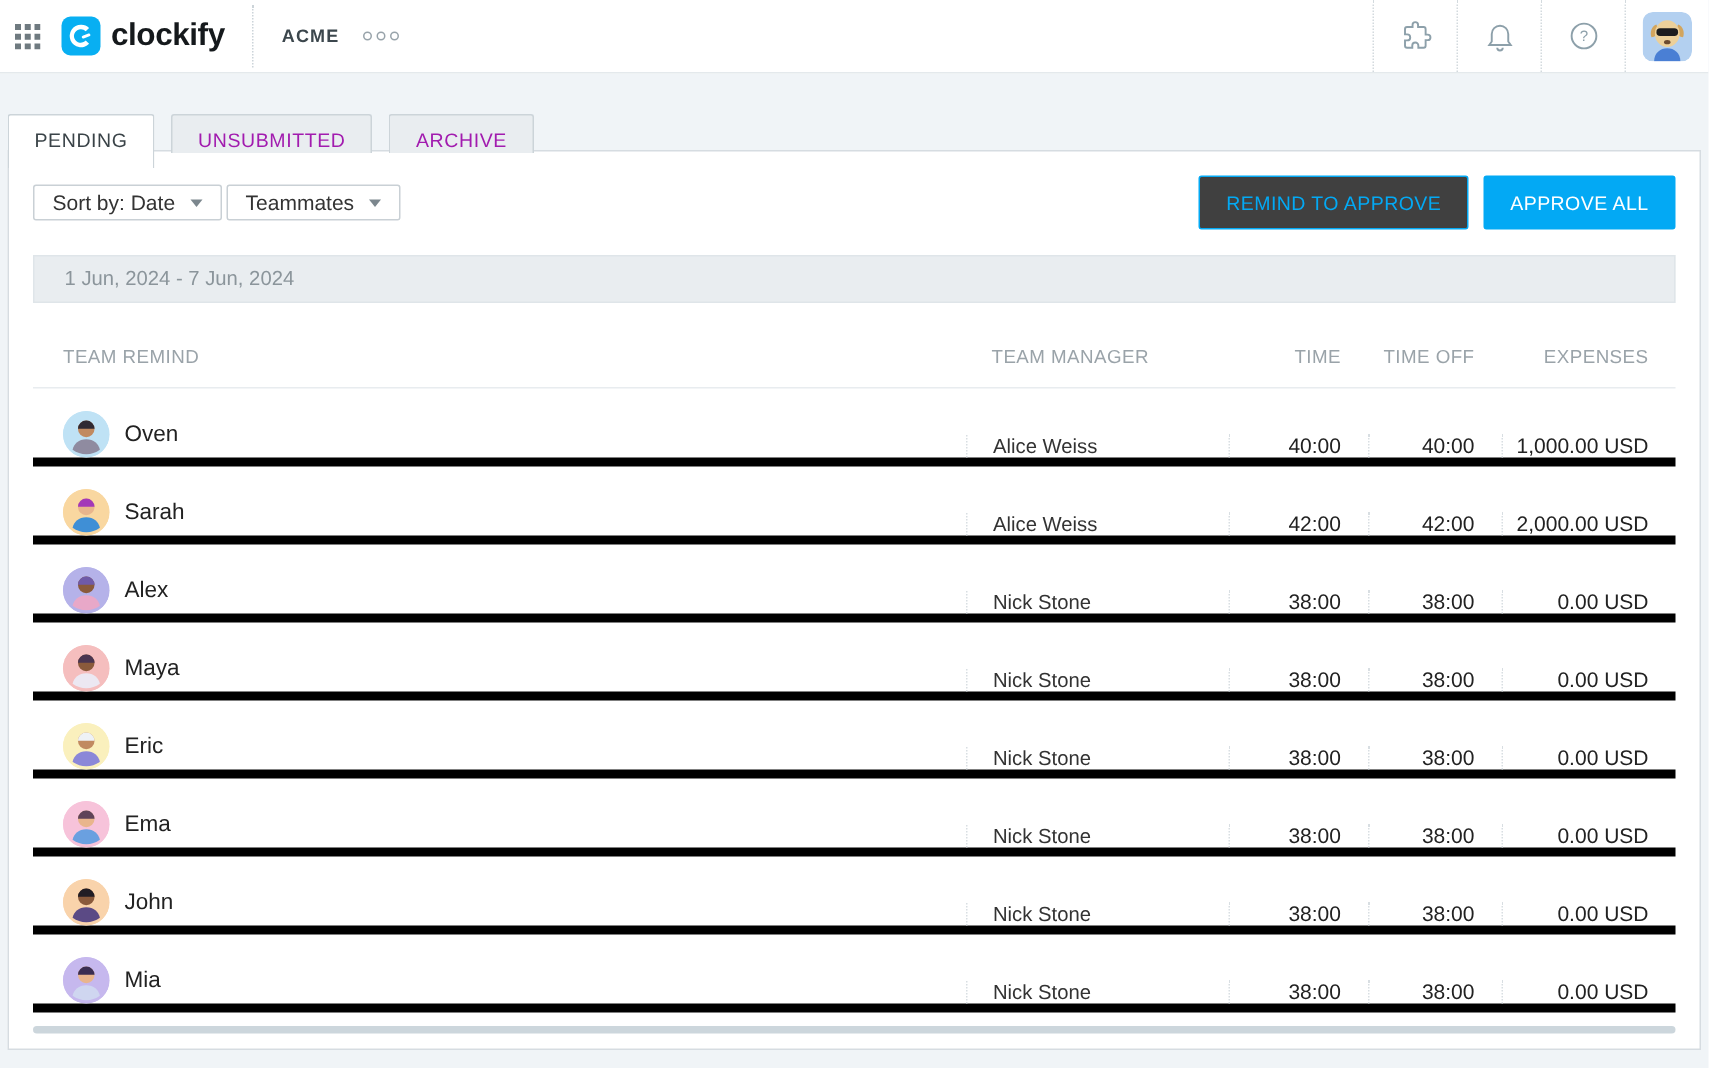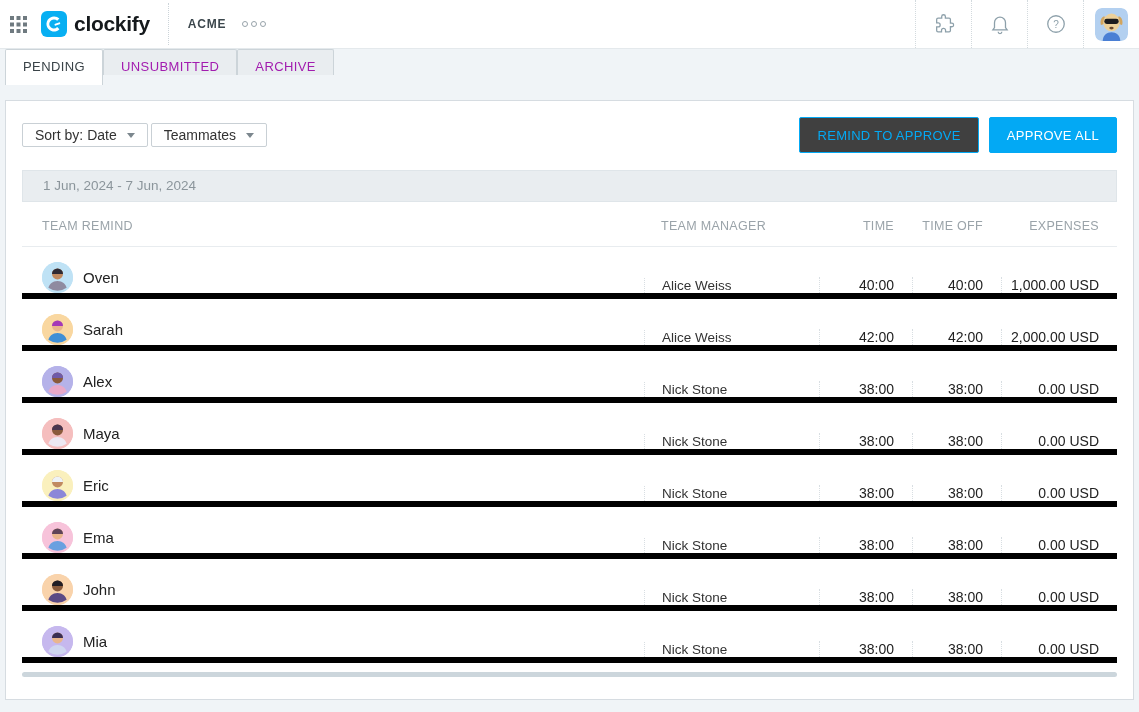--- a/index.html
+++ b/index.html
@@ -32,21 +32,21 @@
   .more-dots { display: flex; gap: 3px; align-items: center; cursor: pointer; margin-right: 10px; }
   .more-dots span { width: 6px; height: 6px; border: 1px solid #98a3aa; border-radius: 50%; display: block; }
   .topbar-right { display: flex; align-items: center; height: 100%; }
   .top-icon-cell {
     width: 56px; height: 100%; display: flex; align-items: center; justify-content: center;
     border-left: 1px dotted #d3dade; cursor: pointer;
   }
   .avatar-cell { width: 56px; }
   .user-avatar { width: 33px; height: 33px; border-radius: 7px; overflow: hidden; display: block; }
   
-  .tabs { position: absolute; left: 5px; top: 49px; display: flex; gap: 0; z-index: 3; border-radius: 13px; }
+  .tabs { position: absolute; left: 5px; top: 76px; display: flex; gap: 11px; z-index: 3; border-radius: 13px; }
   .tab {
     height: 26px; line-height: 33px; padding: 0 17px; background: #e9edf0;
     border: 1px solid #ccd4d9; border-bottom: none; border-radius: 2px 2px 0 0;
     font-size: 13px; color: #a21caf; letter-spacing: 0.4px; cursor: pointer;
   }
   .tab.active { background: #fff; color: #3a4348; height: 36px; margin-bottom: -1px; }
   
   .card {
     position: absolute; left: 5px; top: 100px; width: 1129px; height: 600px;
     background: #fff; border: 1px solid #d6dce1; z-index: 2;
@@ -63,21 +63,21 @@
   }
   .toolbar-spacer { flex: 1; }
   .btn {
     height: 36px; padding: 0 17px; font-size: 13px; letter-spacing: 0.3px;
     border-radius: 2px; cursor: pointer; font-family: inherit;
   }
   .btn-outline { background: #404040; border: 1px solid #03a9f4; color: #03a9f4; margin-right: 10px; }
   .btn-filled { background: #03a9f4; border: 1px solid #03a9f4; color: #fff; }
   
   .period-bar {
-    margin: 17px 16px 4px 16px; height: 32px; line-height: 30px;
+    margin: 17px 16px 16px 16px; height: 32px; line-height: 30px;
     background: #e9edf0; border: 1px solid #dfe5e9; padding-left: 20px;
     font-size: 13.5px; color: #8b959b;
   }
   
   .table { margin: 0 16px; }
   .thead { display: flex; height: 41px; align-items: stretch; border-bottom: 1px solid #e8ecef; }
   .th { display: flex; align-items: center; font-size: 12.5px; color: #9aa3a9; letter-spacing: 0.3px; }
   .trow { display: flex; height: 52px; align-items: flex-end; border-bottom: 6px solid #000000; cursor: pointer; }
   .cell { display: flex; align-items: center; }
   .col-member   { flex: 1; padding-left: 20px; }

